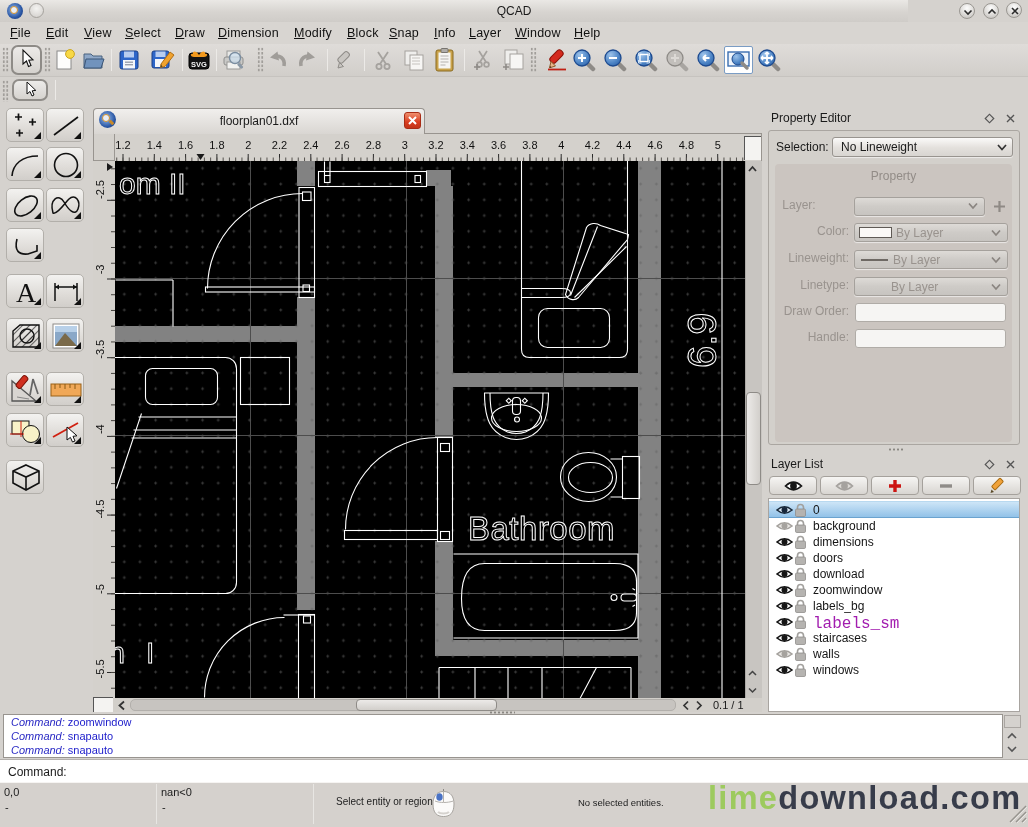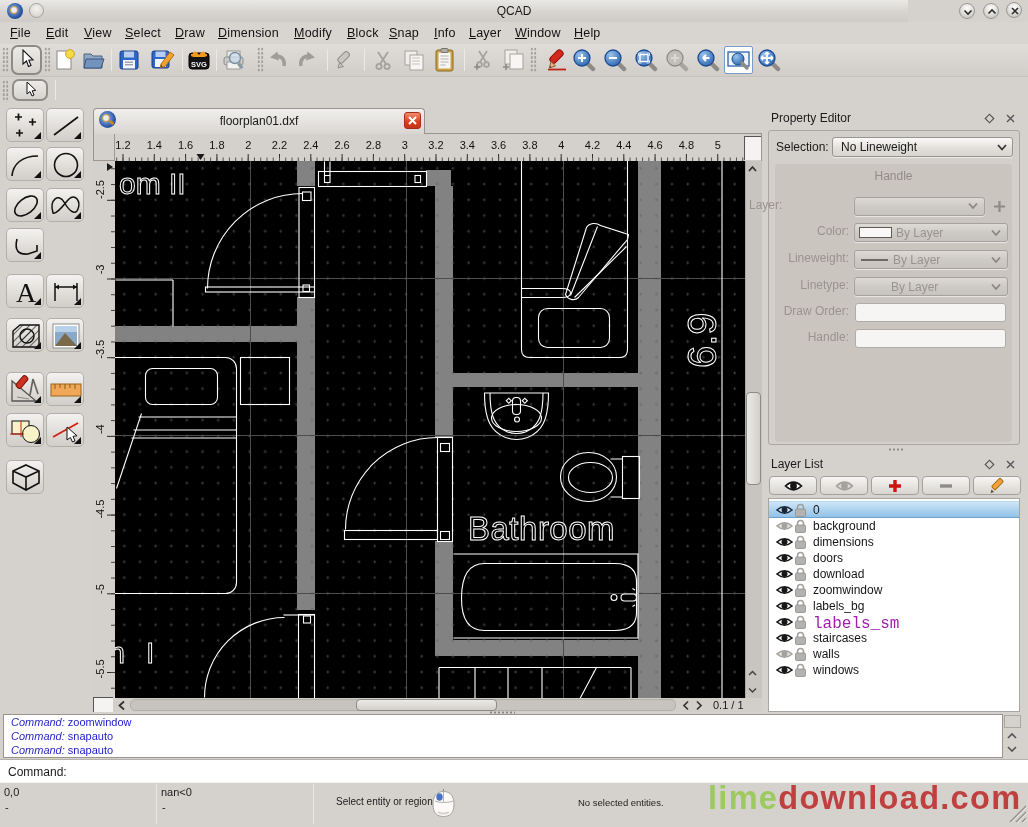--- a/index.html
+++ b/index.html
@@ -469,22 +469,22 @@
       <path d="M2,2 L9,9 M9,2 L2,9" stroke="#555" stroke-width="1.4"></path>
     </svg>
 <div class="abs" style="left:768px;top:130px;width:252px;height:315px;border:1px solid #aaa6a1;border-radius:3px;background:#d3d0cb;"></div>
 <div class="abs" style="left:776px;top:140px;font-size:12px;color:#1a1a1a;">Selection:</div>
 <div class="dd" style="left:832px;top:137px;width:181px;height:20px;background:linear-gradient(#fbfaf9,#e3e0dc 55%,#d8d5d1);border-color:#98948f;"></div>
 <div class="abs" style="left:841px;top:140px;font-size:12px;color:#1a1a1a;">No Lineweight</div>
 <svg class="abs" style="left:996px;top:142px" width="12" height="10">
       <path d="M2,3 L6,7.5 L10,3" fill="none" stroke="#333" stroke-width="1.7"></path>
     </svg>
 <div class="abs groupbox" style="left:775px;top:164px;width:237px;height:278px;background:#cbc5c0;border-radius:4px;"></div>
-<div class="abs" style="left:775px;top:169px;width:237px;text-align:center;font-size:12px;color:#928c87;">Handle</div>
-<div class="glabel" style="left:749px;top:198px;width:100px;text-align:left;">Layer:</div>
+<div class="abs" style="left:775px;top:169px;width:237px;text-align:center;font-size:12px;color:#928c87;">Property</div>
+<div class="glabel" style="left:749px;top:198px;width:100px;text-align:center;">Layer:</div>
 <div class="glabel" style="left:749px;top:224px;width:100px;text-align:right;">Color:</div>
 <div class="glabel" style="left:749px;top:251px;width:100px;text-align:right;">Lineweight:</div>
 <div class="glabel" style="left:749px;top:278px;width:100px;text-align:right;">Linetype:</div>
 <div class="glabel" style="left:749px;top:304px;width:100px;text-align:right;">Draw Order:</div>
 <div class="glabel" style="left:749px;top:330px;width:100px;text-align:right;">Handle:</div>
 <div class="dd" style="left:854px;top:197px;width:131px;height:19px;"></div>
 <svg class="abs" style="left:967px;top:201px" width="12" height="10">
       <path d="M2,2.5 L6,7 L10,2.5" fill="none" stroke="#8a8580" stroke-width="1.7"></path>
     </svg>
 <svg class="abs" style="left:992px;top:199px" width="15" height="15">
@@ -668,19 +668,19 @@
 <div class="stxt" style="left:336px;top:796px;font-size:10px;color:#222;">Select entity or region</div>
 <svg class="abs" style="left:430px;top:788px" width="27" height="30">
  <path d="M13.5,4 L13.5,1" stroke="#8a8782"></path>
  <path d="M13.5,3.5 C21,3.5 24,9 24,16 C24,25 20,28.5 13.5,28.5 C7,28.5 3,25 3,16 C3,9 6,3.5 13.5,3.5 Z" fill="#fbfaf9" stroke="#a5a29d" stroke-width="1"></path>
  <path d="M13.5,3.5 V14 M5,13 C10,15 17,15 23.5,13" stroke="#b5b2ae" stroke-width="1" fill="none"></path>
  <ellipse cx="9.5" cy="9" rx="3.2" ry="3.8" fill="#4a72c4"></ellipse>
  <path d="M8,24 C10,26 17,26 19,24" stroke="#d5d2ce" stroke-width="2" fill="none"></path>
 </svg>
 <div class="stxt" style="left:578px;top:797px;font-size:9.5px;color:#222;">No selected entities.</div>
 <div class="abs" style="left:0px;top:779px;width:1028px;height:48px;pointer-events:none;font-weight:bold;font-size:29.5px;font-family:'Liberation Sans',sans-serif;">
-  <div class="abs" style="left:708px;top:1px;font-size:32.5px;letter-spacing:1.3px;"><span style="color:#93c94a;opacity:.85;">lime</span><span style="color:#b91c1c;opacity:.8;">download.com</span></div>
+  <div class="abs" style="left:708px;top:1px;font-size:32.5px;letter-spacing:1.3px;"><span style="color:#93c94a;opacity:.85;">lime</span><span style="color:#0f172a;opacity:.8;">download.com</span></div>
 </div>
 <svg class="abs" style="left:1008px;top:800px" width="20" height="27">
       <path d="M18,6 L2,22 M18,12 L8,22 M18,18 L14,22" stroke="#96938e" stroke-width="1.4"></path>
       <path d="M19,7 L3,23 M19,13 L9,23 M19,19 L15,23" stroke="#e8e6e3" stroke-width="1"></path>
     </svg>
 </div>
 
 </body></html>

